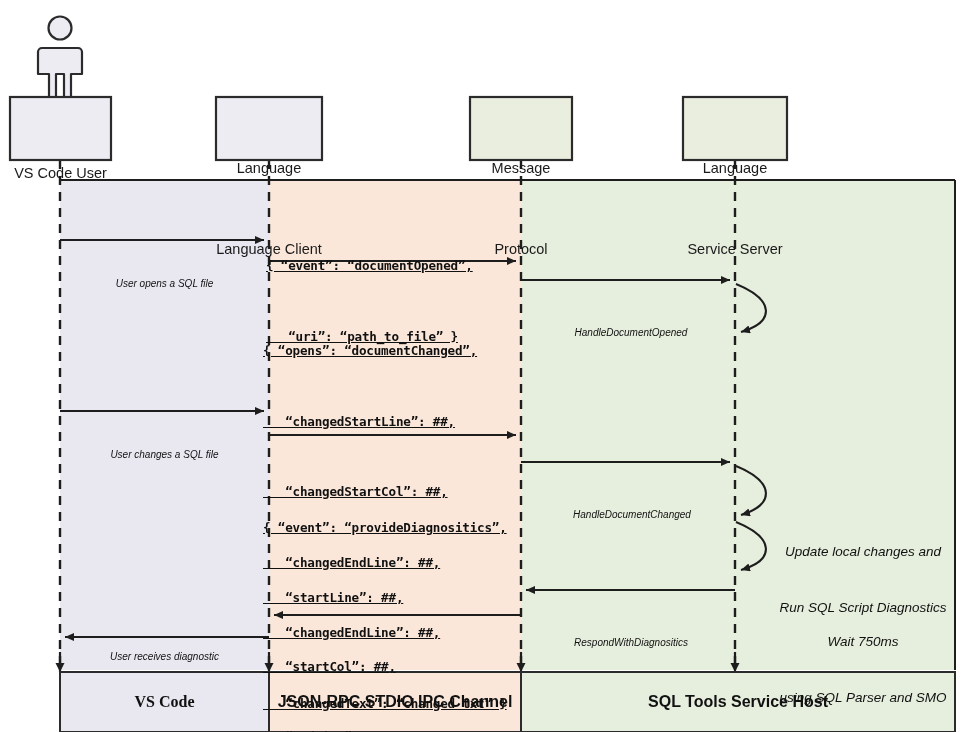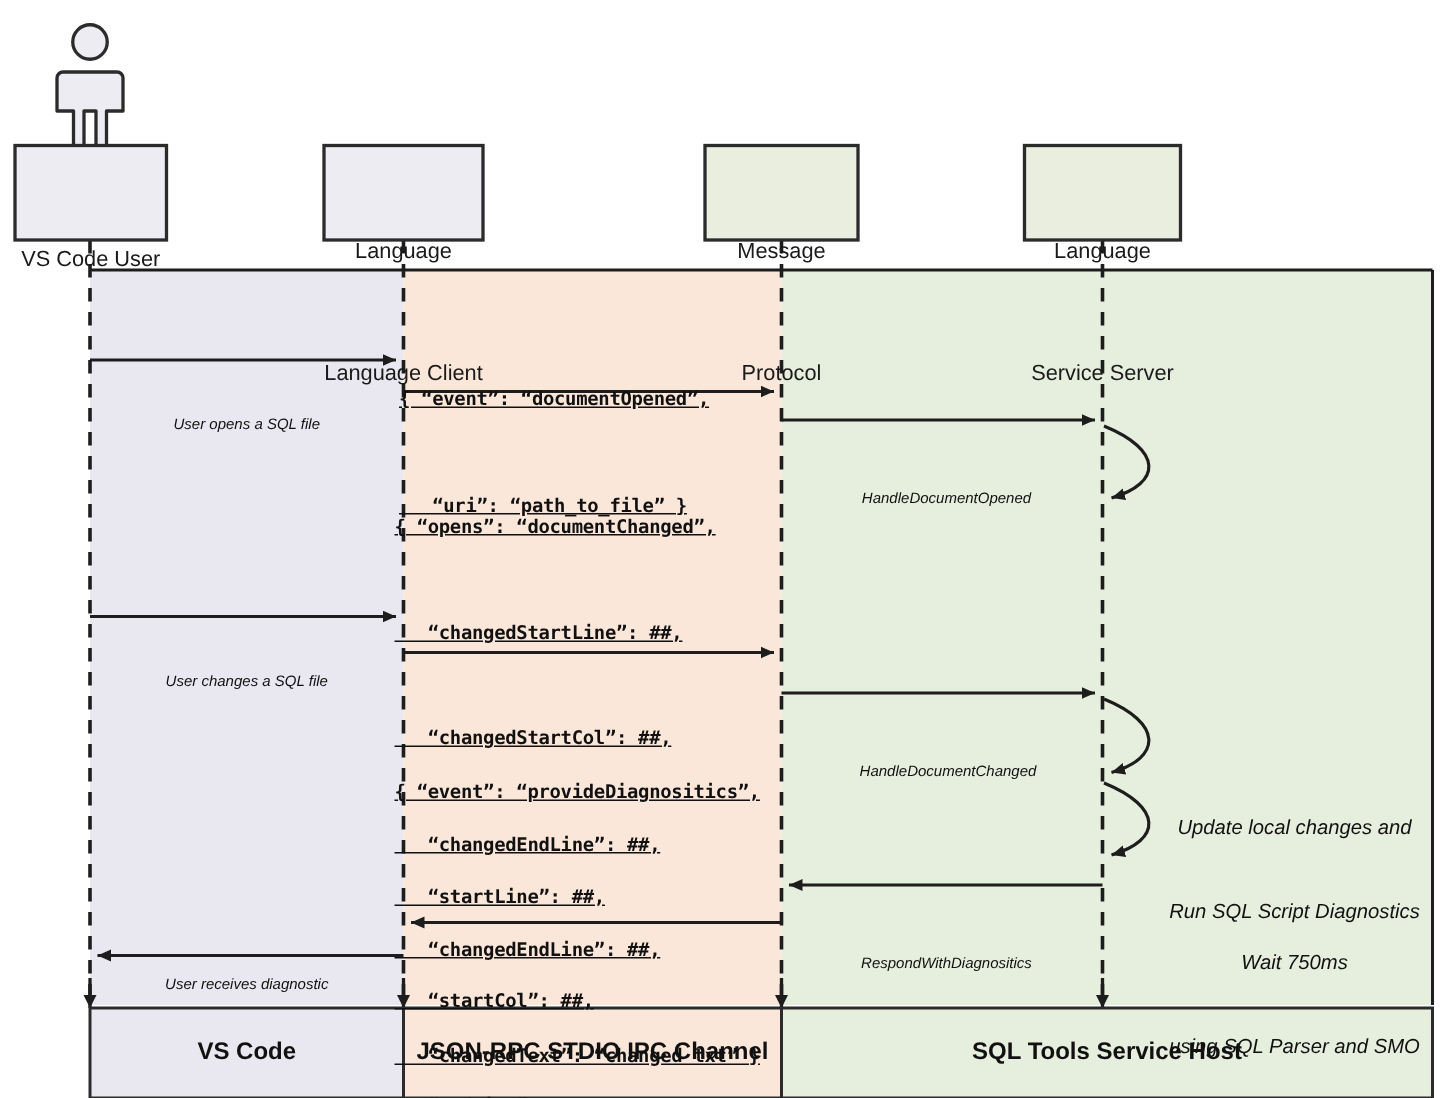--- a/index.html
+++ b/index.html
@@ -224,17 +224,17 @@
   <div class="lbl note-italic" style="left:768px; top:465px; width:190px; text-align:center;">
     <div>Update local changes and</div>
     <div>Wait 750ms</div>
   </div>
 
   <div class="lbl note-italic" style="left:766px; top:521px; width:194px; text-align:center;">
     <div>Run SQL Script Diagnostics</div>
     <div>using SQL Parser and SMO</div>
   </div>
 
-  <div class="lbl footer-label" style="left:60px; top:681px; width:209px;">VS Code</div>
+  <div class="lbl footer-label" style="left:60px; top:681px; width:209px;font-family:Liberation Serif, serif;">VS Code</div>
   <div class="lbl footer-label" style="left:269px; top:681px; width:252px;">JSON-RPC STDIO IPC Channel</div>
   <div class="lbl footer-label" style="left:521px; top:681px; width:434px;">SQL Tools Service Host</div>
 
 </div>
 
 </body></html>

